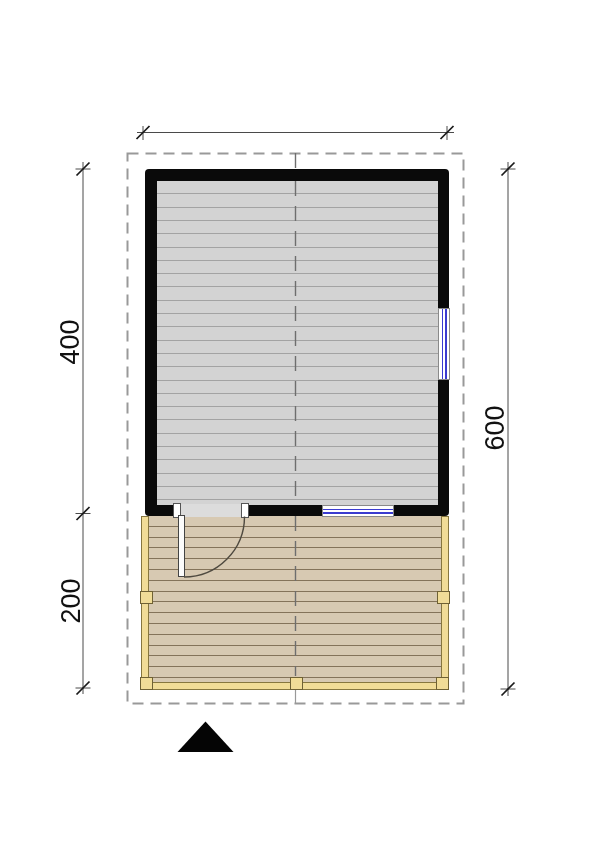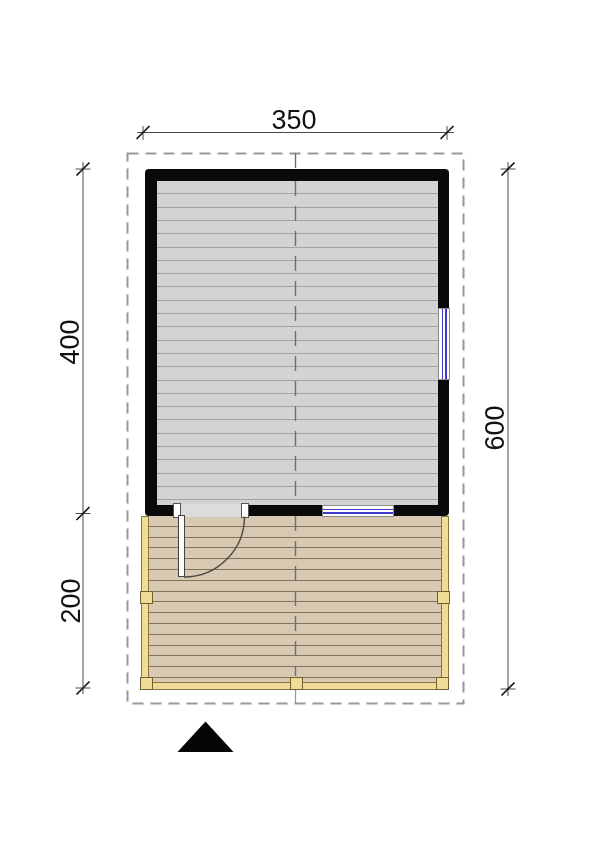--- a/index.html
+++ b/index.html
@@ -121,18 +121,17 @@
       <line x1="76.5" y1="175.5" x2="89.5" y2="162.5"></line>
       <line x1="76.5" y1="520" x2="89.5" y2="507"></line>
       <line x1="76.5" y1="694.5" x2="89.5" y2="681.5"></line>
       <line x1="501.5" y1="175.5" x2="514.5" y2="162.5"></line>
       <line x1="501.5" y1="695.5" x2="514.5" y2="682.5"></line>
     </g>
 
     <polygon points="205.5,721.5 233.5,752 177.5,752" fill="#050505"></polygon>
   </svg>
 
-  <div class="abs dim-label dim-350">350</div>
   <div class="abs dim-label vertical dim-400">400</div>
   <div class="abs dim-label vertical dim-200">200</div>
   <div class="abs dim-label vertical dim-600">600</div>
 
 </div>
 
 </body></html>

